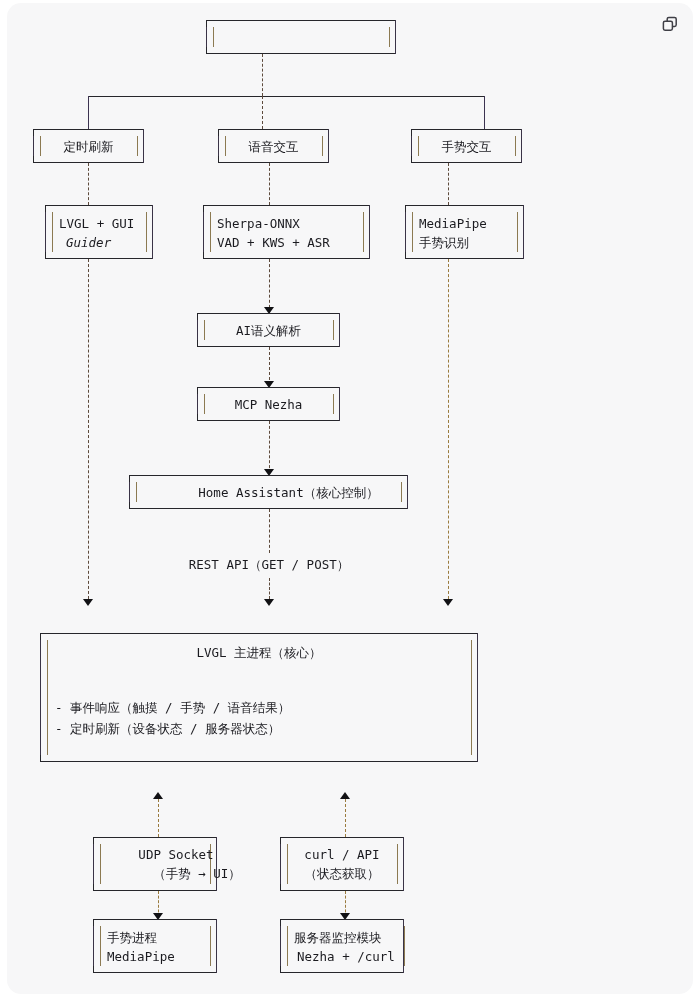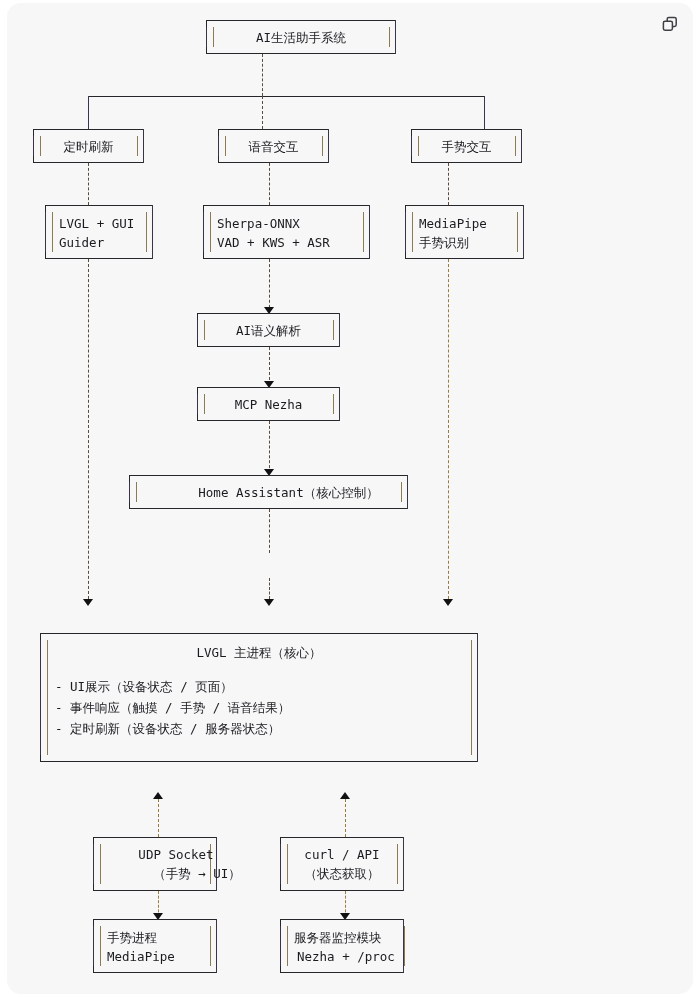--- a/index.html
+++ b/index.html
@@ -117,21 +117,20 @@
   <div id="canvas">
 
     <div class="box" style="left:199px; top:17px; width:190px; height:34px;">
       <i class="cnr tl"></i>
         <i class="cnr tr"></i>
         <i class="cnr bl"></i>
         <i class="cnr br"></i>
     </div>
     <div class="pipe" style="left:206px; top:24px; height:20px;"></div>
     <div class="pipe" style="left:382px; top:24px; height:20px;"></div>
-    <div class="label c" style="left:199px; top:25px; width:190px;">AI生活助手系统</div>
 
     <div class="vline dash" style="left:255px; top:51px; height:42px;"></div>
     <div class="hline" style="left:81px; top:93px; width:396px;"></div>
     <div class="vline" style="left:81px;  top:93px; height:33px;"></div>
     <div class="vline dash" style="left:255px; top:93px; height:33px;"></div>
     <div class="vline" style="left:477px; top:93px; height:33px;"></div>
 
     <div class="box" style="left:26px; top:126px; width:111px; height:34px;">
       <i class="cnr tl"></i>
         <i class="cnr tr"></i>
@@ -168,21 +167,21 @@
 
     <div class="box" style="left:38px; top:202px; width:108px; height:54px;">
       <i class="cnr tl"></i>
         <i class="cnr tr"></i>
         <i class="cnr bl"></i>
         <i class="cnr br"></i>
     </div>
     <div class="pipe" style="left:45px; top:209px; height:40px;"></div>
     <div class="pipe" style="left:139px; top:209px; height:40px;"></div>
     <div class="label l" style="left:52px; top:211px;">LVGL + GUI</div>
-    <div class="label l" style="left:52px; top:230px;">Guider</div>
+    <div class="label l" style="left:59px; top:230px;font-style:italic;">Guider</div>
 
     <div class="box" style="left:196px; top:202px; width:167px; height:54px;">
       <i class="cnr tl"></i>
         <i class="cnr tr"></i>
         <i class="cnr bl"></i>
         <i class="cnr br"></i>
     </div>
     <div class="pipe" style="left:203px; top:209px; height:40px;"></div>
     <div class="pipe" style="left:356px; top:209px; height:40px;"></div>
     <div class="label l" style="left:210px; top:211px;">Sherpa-ONNX</div>
@@ -238,33 +237,33 @@
       <i class="cnr tl"></i>
         <i class="cnr tr"></i>
         <i class="cnr bl"></i>
         <i class="cnr br"></i>
     </div>
     <div class="pipe" style="left:129px; top:479px; height:20px;"></div>
     <div class="pipe" style="left:394px; top:479px; height:20px;"></div>
     <div class="label c" style="left:122px; top:480px; width:319px;">Home Assistant（核心控制）</div>
 
     <div class="vline dash" style="left:262px; top:506px; height:44px;"></div>
+    <div class="label c" style="left:142px; top:552px; width:240px;">REST API（GET / POST）</div>
     <div class="vline dash" style="left:262px; top:575px; height:21px;"></div>
     <div class="arrow-d" style="left:257px; top:596px;"></div>
 
     <div class="box" style="left:33px; top:630px; width:438px; height:129px;">
       <i class="cnr tl"></i>
         <i class="cnr tr"></i>
         <i class="cnr bl"></i>
         <i class="cnr br"></i>
     </div>
     <div class="pipe" style="left:40px; top:637px; height:115px;"></div>
     <div class="pipe" style="left:464px; top:637px; height:115px;"></div>
     <div class="label c" style="left:33px; top:640px; width:438px;">LVGL 主进程（核心）</div>
-    <div class="label l" style="left:48px; top:674px;">- UI展示（设备状态 / 页面）</div>
     <div class="label l" style="left:48px; top:716px;">- 定时刷新（设备状态 / 服务器状态）</div>
     <div class="label l" style="left:48px; top:695px;">- 事件响应（触摸 / 手势 / 语音结果）</div>
 
     <div class="arrow-u" style="left:146px; top:789px;"></div>
     <div class="vline dash2" style="left:151px; top:796px; height:38px;"></div>
 
     <div class="arrow-u" style="left:333px; top:789px;"></div>
     <div class="vline dash2" style="left:338px; top:796px; height:38px;"></div>
 
     <div class="box" style="left:86px; top:834px; width:124px; height:54px;">
@@ -308,16 +307,16 @@
 
     <div class="box" style="left:273px; top:916px; width:124px; height:54px;">
       <i class="cnr tl"></i>
         <i class="cnr tr"></i>
         <i class="cnr bl"></i>
         <i class="cnr br"></i>
     </div>
     <div class="pipe" style="left:280px; top:923px; height:40px;"></div>
     <div class="pipe" style="left:397px; top:923px; height:40px;"></div>
     <div class="label l" style="left:287px; top:925px;">服务器监控模块</div>
-    <div class="label l" style="left:290px; top:944px;">Nezha + /proc</div>
+    <div class="label l" style="left:290px; top:944px;">Nezha + /curl</div>
 
   </div>
 </div>
 
 </body></html>

